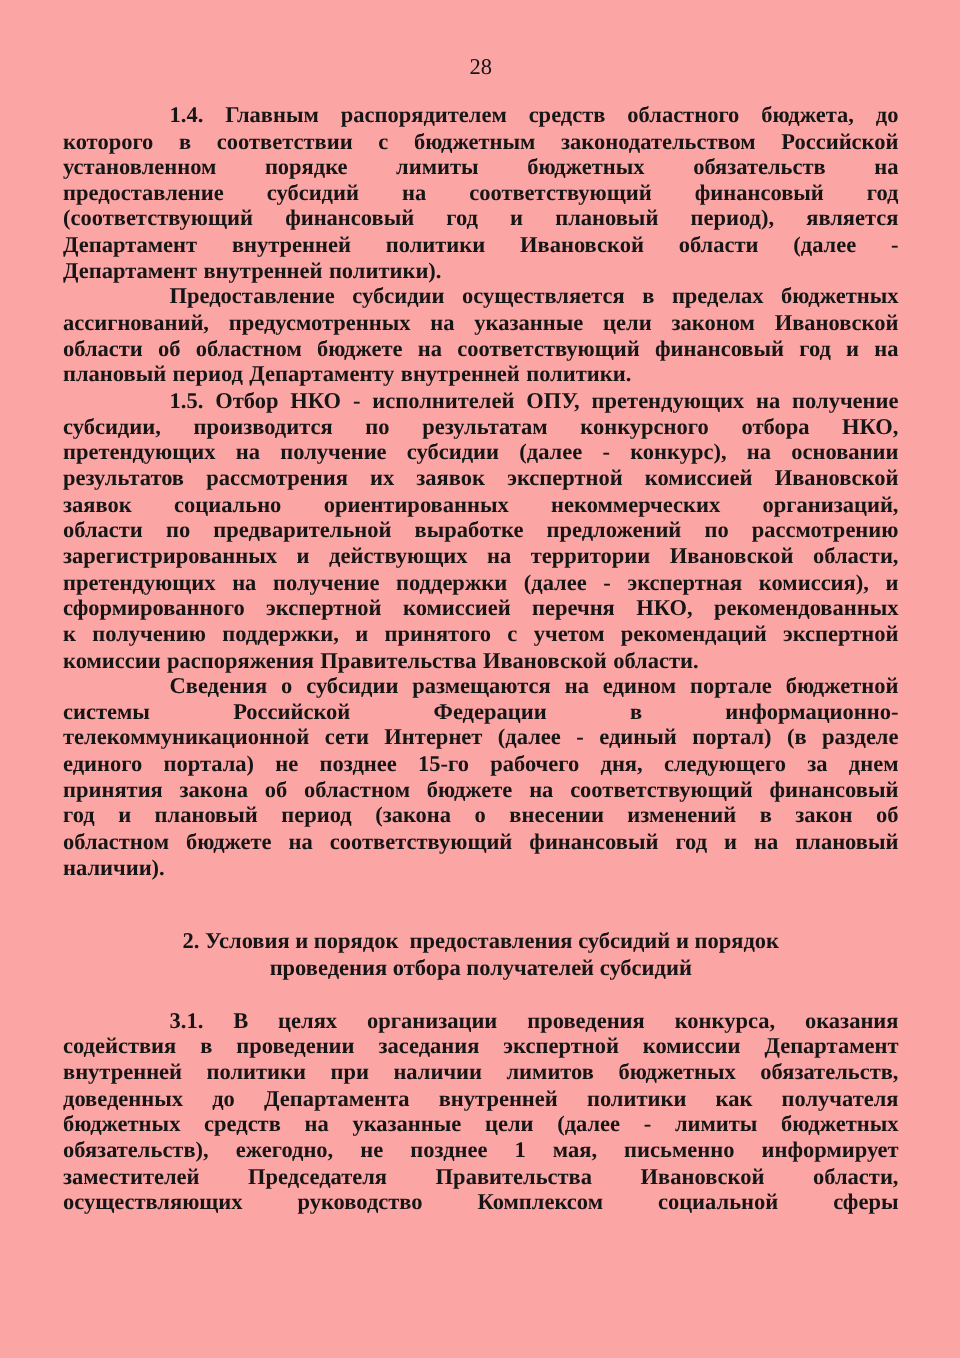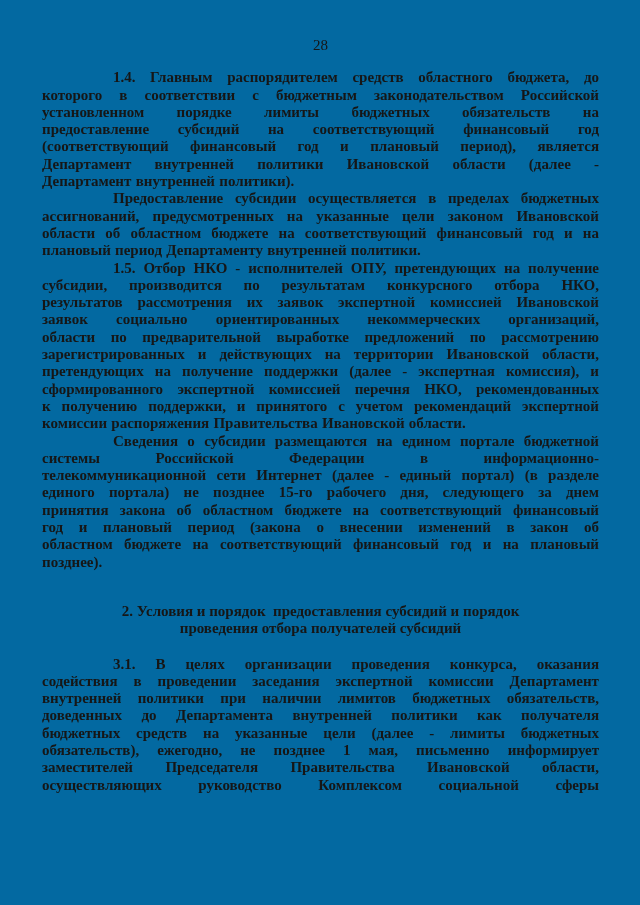--- a/index.html
+++ b/index.html
@@ -4,21 +4,21 @@
 <style>
   html, body {
     margin: 0;
     padding: 0;
     background: #ffffff;
   }
   .page {
     position: relative;
     width: 640px;
     height: 905px;
-    background: #0369a1;
+    background: #fca5a5;
     color: #161616;
     font-family: "Liberation Serif", "DejaVu Serif", serif;
     font-size: 15px;
     overflow: hidden;
     box-sizing: border-box;
     padding-top: 37px;
   }
   .page-number {
     width: 557px;
     margin-left: 42px;
@@ -72,38 +72,39 @@
       </div>
       <div class="para">
         <div class="line first">Предоставление субсидии осуществляется в пределах бюджетных</div>
         <div class="line">ассигнований, предусмотренных на указанные цели законом Ивановской</div>
         <div class="line">области об областном бюджете на соответствующий финансовый год и на</div>
         <div class="line last">плановый период Департаменту внутренней политики.</div>
       </div>
       <div class="para">
         <div class="line first">1.5. Отбор НКО - исполнителей ОПУ, претендующих на получение</div>
         <div class="line">субсидии, производится по результатам конкурсного отбора НКО,</div>
+        <div class="line">претендующих на получение субсидии (далее - конкурс), на основании</div>
         <div class="line">результатов рассмотрения их заявок экспертной комиссией Ивановской</div>
         <div class="line">заявок социально ориентированных некоммерческих организаций,</div>
         <div class="line">области по предварительной выработке предложений по рассмотрению</div>
         <div class="line">зарегистрированных и действующих на территории Ивановской области,</div>
         <div class="line">претендующих на получение поддержки (далее - экспертная комиссия), и</div>
         <div class="line">сформированного экспертной комиссией перечня НКО, рекомендованных</div>
         <div class="line">к получению поддержки, и принятого с учетом рекомендаций экспертной</div>
         <div class="line last">комиссии распоряжения Правительства Ивановской области.</div>
       </div>
       <div class="para">
         <div class="line first">Сведения о субсидии размещаются на едином портале бюджетной</div>
         <div class="line">системы Российской Федерации в информационно-</div>
         <div class="line">телекоммуникационной сети Интернет (далее - единый портал) (в разделе</div>
         <div class="line">единого портала) не позднее 15-го рабочего дня, следующего за днем</div>
         <div class="line">принятия закона об областном бюджете на соответствующий финансовый</div>
         <div class="line">год и плановый период (закона о внесении изменений в закон об</div>
         <div class="line">областном бюджете на соответствующий финансовый год и на плановый</div>
-        <div class="line last">позднее).</div>
+        <div class="line last">наличии).</div>
       </div>
       <div class="heading">
         <div class="line first">2. Условия и порядок  предоставления субсидий и порядок</div>
         <div class="line last">проведения отбора получателей субсидий</div>
       </div>
       <div class="para">
         <div class="line first">3.1. В целях организации проведения конкурса, оказания</div>
         <div class="line">содействия в проведении заседания экспертной комиссии Департамент</div>
         <div class="line">внутренней политики при наличии лимитов бюджетных обязательств,</div>
         <div class="line">доведенных до Департамента внутренней политики как получателя</div>

